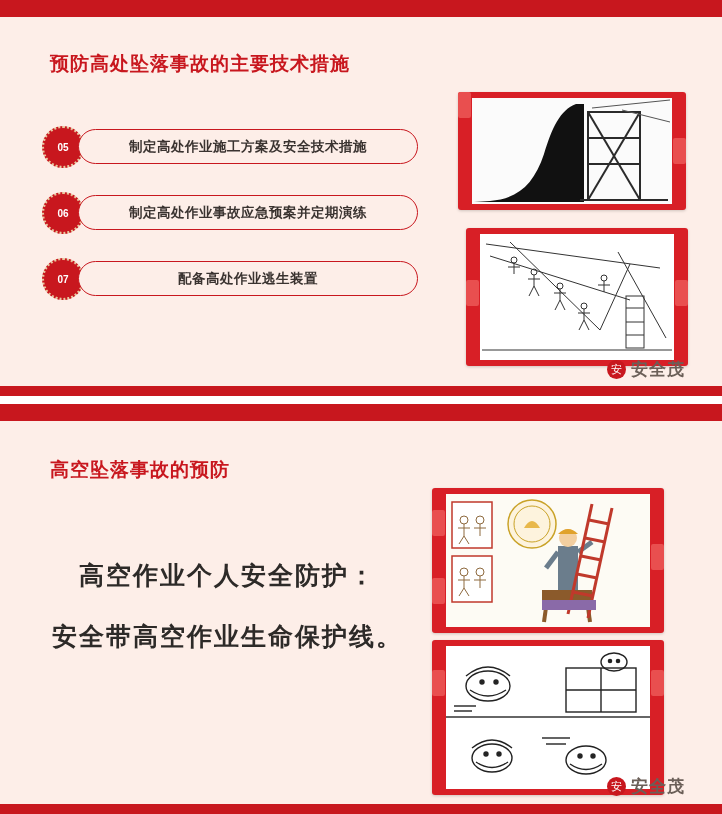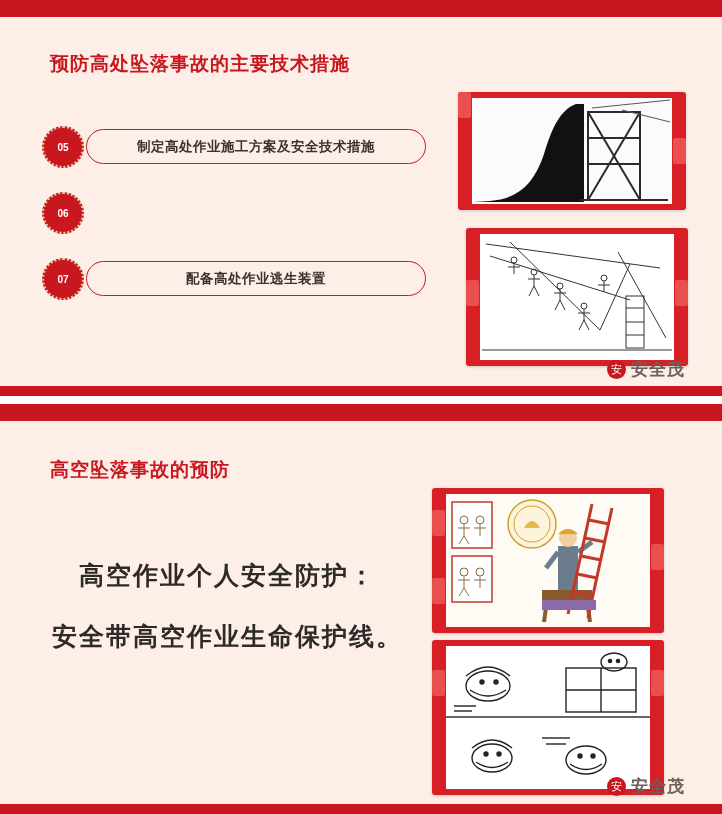--- a/index.html
+++ b/index.html
@@ -90,21 +90,21 @@
     box-sizing: border-box;
     color: #ffffff;
     font-size: 10px;
     font-weight: bold;
     display: flex;
     align-items: center;
     justify-content: center;
   }
   .bullet-pill {
     position: absolute;
-    left: 44px;
+    left: 36px;
     top: 4px;
     width: 340px;
     height: 35px;
     border: 1.6px solid #c8171e;
     border-radius: 18px;
     background: #fdeee8;
     box-sizing: border-box;
     display: flex;
     align-items: center;
     justify-content: center;
@@ -210,20 +210,23 @@
 
       <div class="bullet-row">
         <div class="bullet-badge">05</div>
         <div class="bullet-pill">
           <span>制定高处作业施工方案及安全技术措施</span>
         </div>
       </div>
 
       <div class="bullet-row">
         <div class="bullet-badge">06</div>
+        <div class="bullet-pill">
+          <span>制定高处作业事故应急预案并定期演练</span>
+        </div>
       </div>
 
       <div class="bullet-row">
         <div class="bullet-badge">07</div>
         <div class="bullet-pill">
           <span>配备高处作业逃生装置</span>
         </div>
       </div>
 
     </div>

